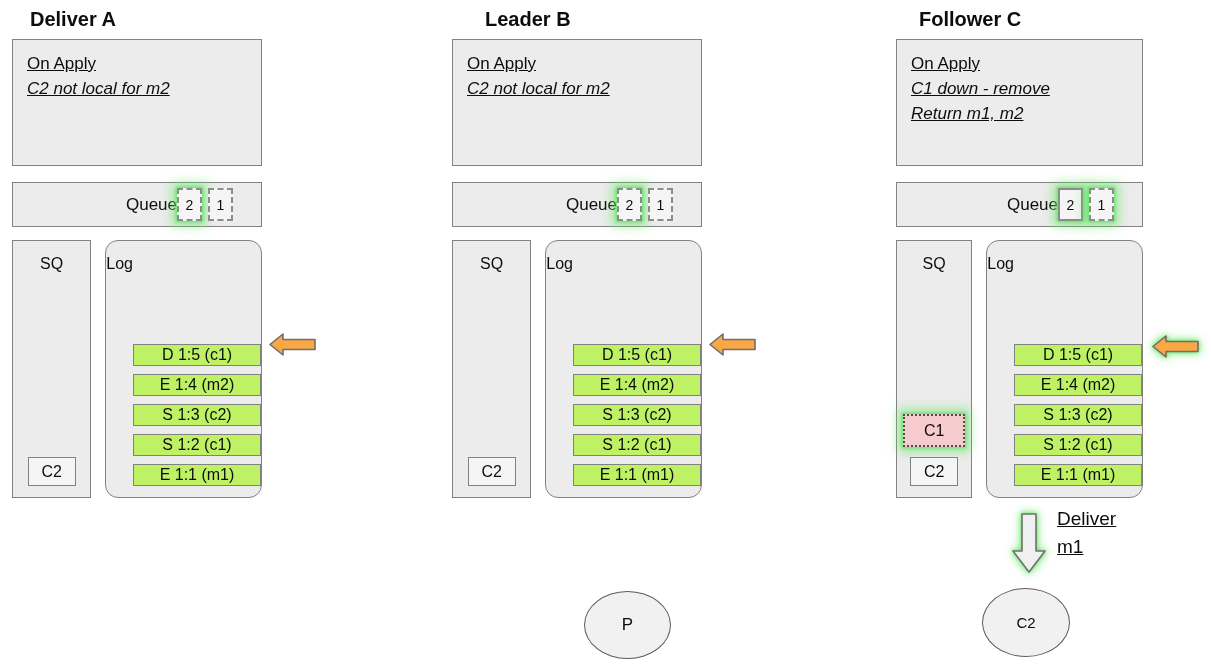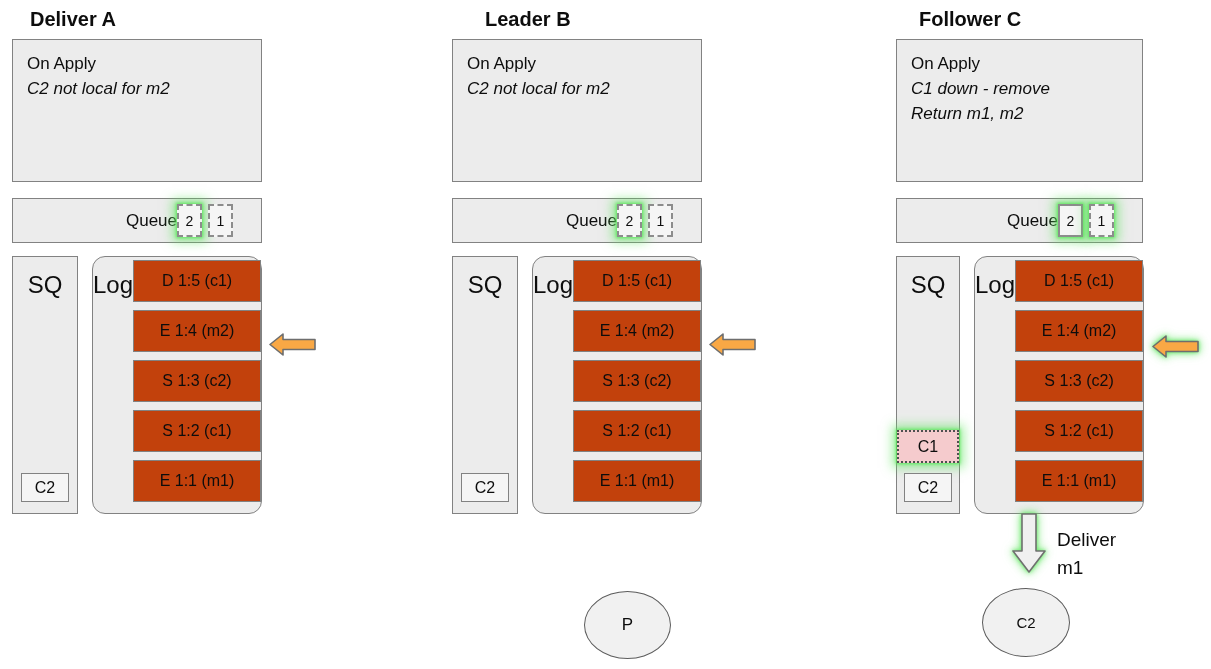--- a/index.html
+++ b/index.html
@@ -14,61 +14,61 @@
   #col-a{left:12px;width:250px;}
   #col-b{left:452px;width:250px;}
   #col-c{left:896px;width:247px;}
 
   .title{font-size:20px;font-weight:700;padding:8px 0 8px 18px;}
   #col-b .title{padding-left:33px;}
   #col-c .title{padding-left:23px;}
 
   .box{background:#ececec;border:1.5px solid #828282;box-sizing:border-box;}
 
-  .on-apply{height:143px;padding:11px 14px;font-size:17px;line-height:25px;}
+  .on-apply{height:127px;padding:11px 14px;font-size:17px;line-height:25px;text-decoration:underline;}
   .oa-note{font-style:italic;}
 
   .queue{margin-top:16px;height:45px;display:flex;align-items:center;
          justify-content:flex-end;padding:0 28px 0 14px;font-size:17px;}
   .queue-slots{display:flex;gap:6px;}
   .queue-slot{width:25px;height:33px;box-sizing:border-box;background:#f5f5f5;
          border:2px dashed #8c8c8c;display:flex;align-items:center;justify-content:center;
          font-size:14px;}
   .queue-slot.solid{border-style:solid;}
   .glow{box-shadow:0 0 3px 1px rgba(92,230,92,.95),0 0 10px 5px rgba(92,230,92,.55);}
 
   .bottom-row{margin-top:13px;display:flex;gap:14px;height:258px;}
   .sq{width:84px;display:flex;flex-direction:column;}
   #col-c .sq{width:87px;}
-  .panel-header{font-size:24px;padding-top:14px;text-align:center;}
+  .panel-header{font-size:16px;padding-top:14px;text-align:center;}
   .sq-items{margin-top:auto;display:flex;flex-direction:column;align-items:center;
          gap:10px;padding-bottom:11px;}
   .sq-item{width:48px;height:29px;box-sizing:border-box;border:1.5px solid #828282;
          background:#f5f5f5;display:flex;align-items:center;justify-content:center;font-size:16px;}
   .sq-item.removed{width:62px;height:33px;background:#f5cbcd;border:2px dotted #4f4f4f;}
 
   .log{flex:1;display:flex;border-radius:13px;}
   .log-entries{margin-top:auto;display:flex;flex-direction:column;align-items:center;
          gap:8px;padding-bottom:11px;}
-  .log-entry{width:128px;height:42px;box-sizing:border-box;border:1.4px solid #828282;
-         background:#c2410c;display:flex;align-items:center;justify-content:center;font-size:16px;}
+  .log-entry{width:128px;height:22px;box-sizing:border-box;border:1.4px solid #828282;
+         background:#bef264;display:flex;align-items:center;justify-content:center;font-size:16px;}
 
   .pointer-arrow{position:absolute;}
   #arrow-a{left:269px;top:333px;}
   #arrow-b{left:709px;top:333px;}
   #arrow-c{left:1152px;top:335px;}
   .glow-svg{filter:drop-shadow(0 0 2px rgba(92,230,92,.9)) drop-shadow(0 0 5px rgba(92,230,92,.7));}
 
   .ellipse{position:absolute;border:1.5px solid #5c5c5c;border-radius:50%;background:#f1f1f1;
          display:flex;align-items:center;justify-content:center;}
   #ellipse-p{left:584px;top:591px;width:85px;height:66px;font-size:17px;}
   #ellipse-c2{left:982px;top:588px;width:86px;height:67px;font-size:15px;}
 
   #deliver-arrow{position:absolute;left:1012px;top:513px;}
-  #deliver-label{position:absolute;left:1057px;top:526px;font-size:19px;line-height:28px;}
+  #deliver-label{position:absolute;left:1057px;top:505px;font-size:19px;line-height:28px;text-decoration:underline;}
 </style>
 </head>
 <body>
 
 <section class="column" id="col-a">
   <div class="title">Deliver A</div>
 
   <div class="box on-apply">
     <div>On Apply</div>
     <div class="oa-note">C2 not local for m2</div>

